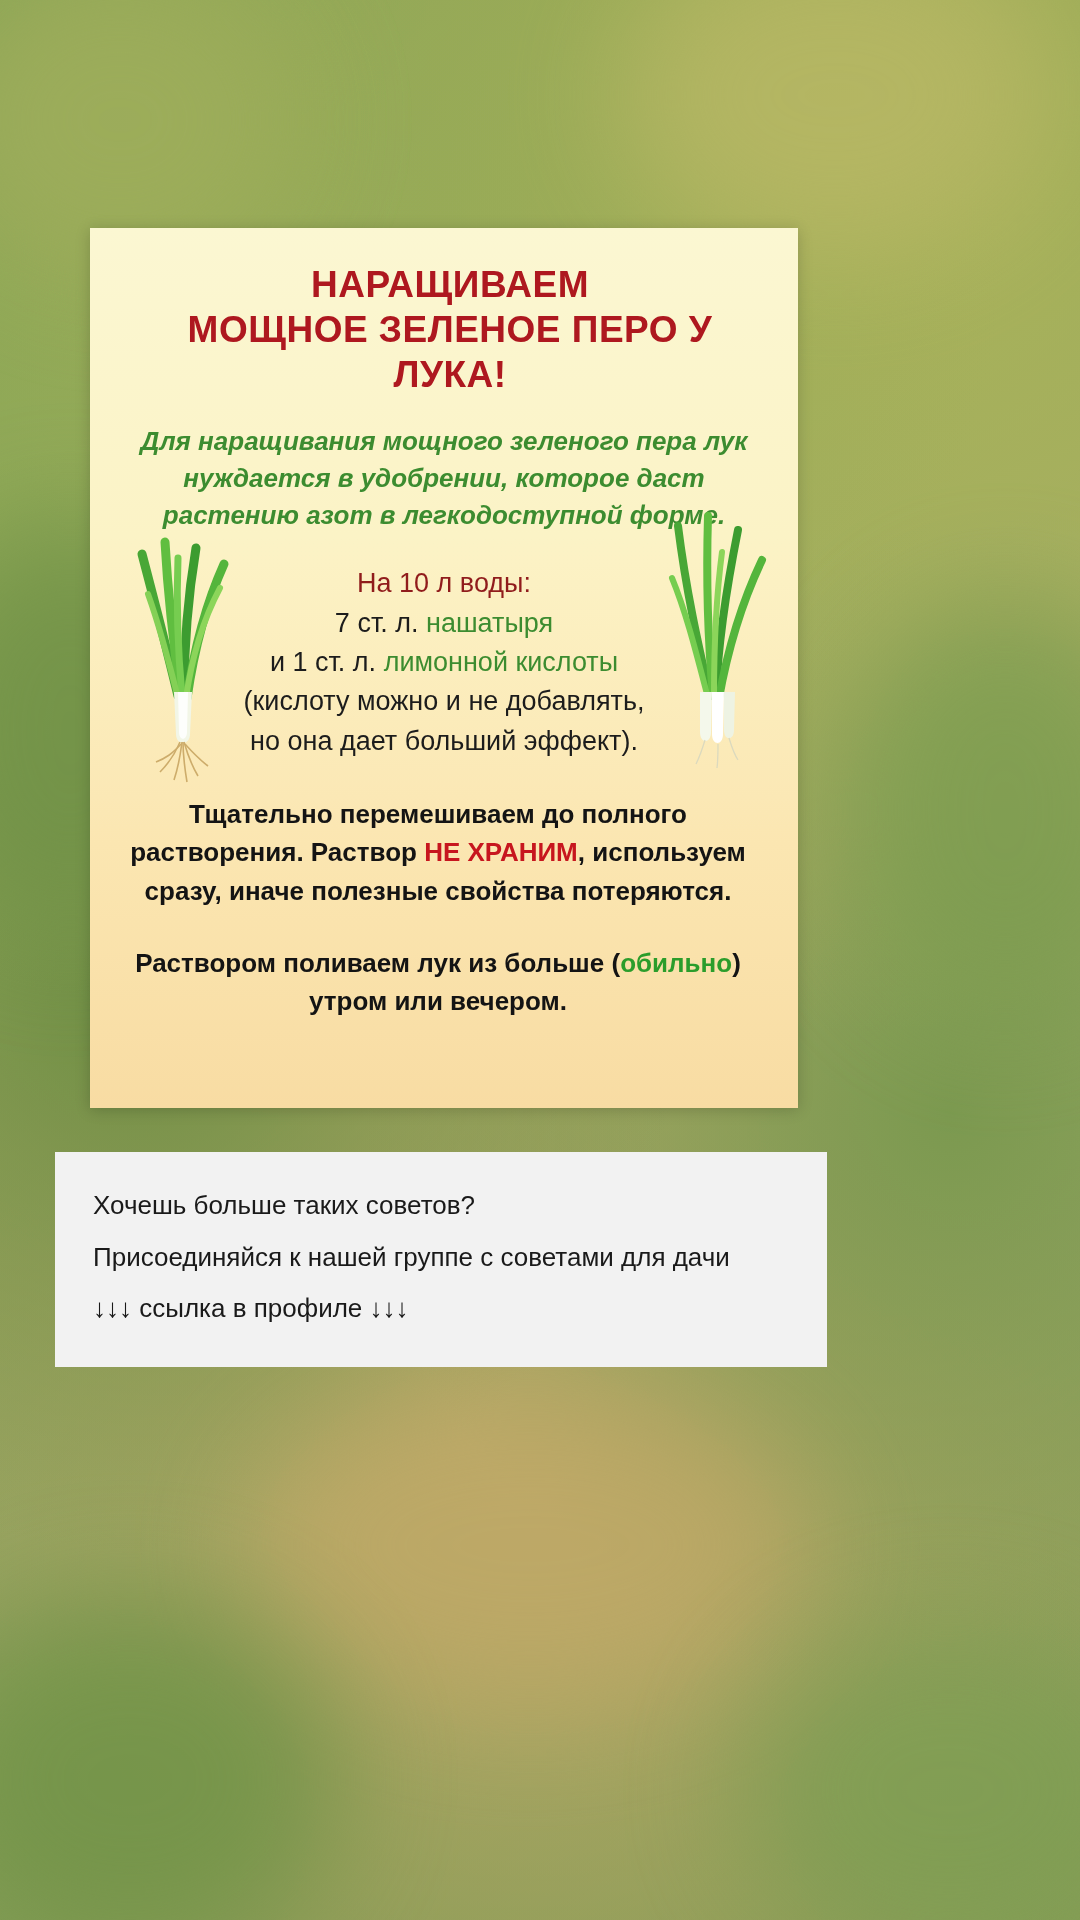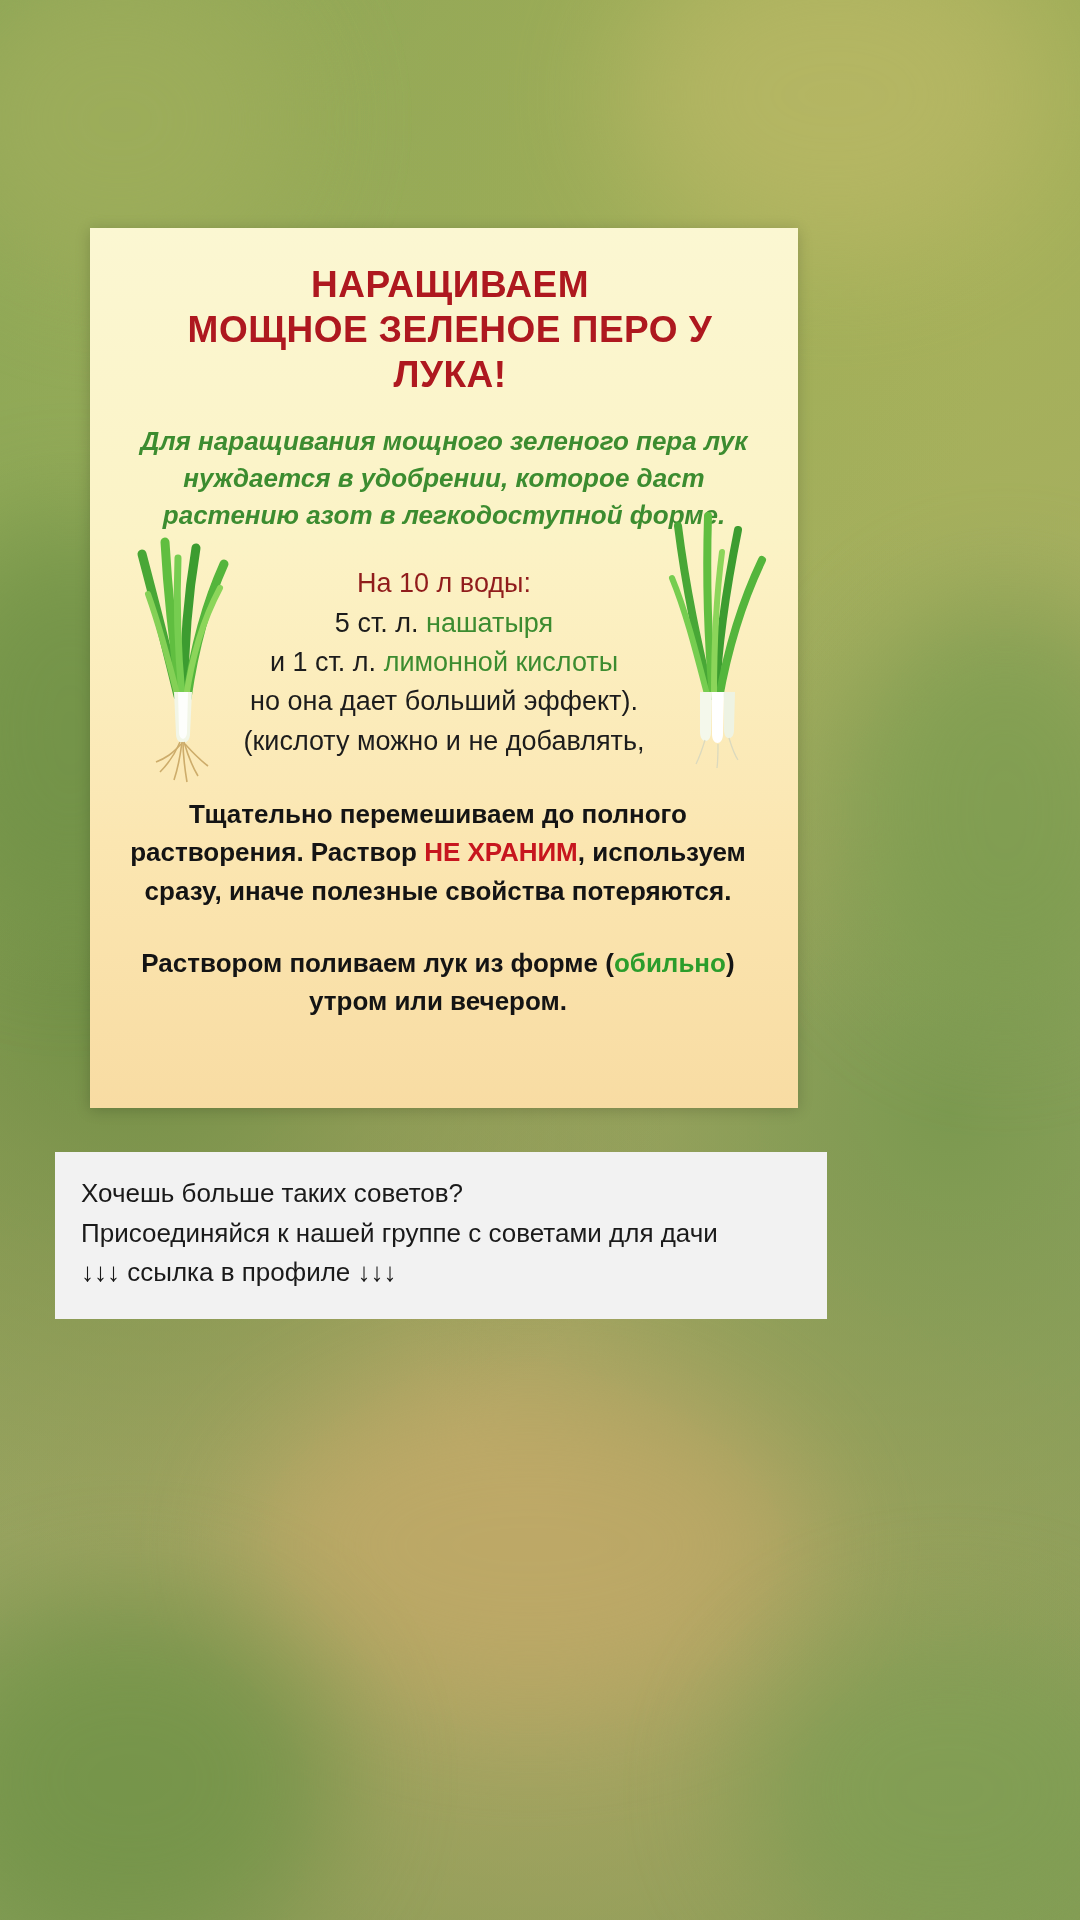--- a/index.html
+++ b/index.html
@@ -105,21 +105,21 @@
   #caption {
     position: absolute;
     left: 55px;
     top: 1152px;
     width: 772px;
     background: #f2f2f2;
     padding: 22px 26px 26px 26px;
     box-sizing: border-box;
   }
   #caption p {
-    margin: 0;
+    margin: 12px;
     color: #1a1a1a;
     font-size: 26px;
     line-height: 1.52;
     font-family: "Liberation Sans", sans-serif;
   }
 </style>
 </head>
 <body>
 
 <div id="page">
@@ -137,35 +137,35 @@
     <div class="title-block">
       <div class="title-line">НАРАЩИВАЕМ</div>
       <div class="title-line second">МОЩНОЕ ЗЕЛЕНОЕ ПЕРО У ЛУКА!</div>
     </div>
 
     <div class="intro">Для наращивания мощного зеленого пера лук нуждается в удобрении, которое даст растению азот в легкодоступной форме.</div>
 
     <div class="recipe">
       <div class="dark-red">На 10 л воды:</div>
       <div>
-        <span>5 ст. л. </span><span class="green">нашатыря</span>
+        <span>7 ст. л. </span><span class="green">нашатыря</span>
       </div>
       <div>
         <span>и 1 ст. л. </span><span class="green">лимонной кислоты</span>
       </div>
+      <div>(кислоту можно и не добавлять,</div>
       <div>но она дает больший эффект).</div>
-      <div>(кислоту можно и не добавлять,</div>
     </div>
 
     <div class="para">
       <span>Тщательно перемешиваем до полного растворения. Раствор </span><span class="red">НЕ ХРАНИМ</span><span>, используем сразу, иначе полезные свойства потеряются.</span>
     </div>
 
     <div class="para">
-      <span>Раствором поливаем лук из форме (</span><span class="green">обильно</span><span>) утром или вечером.</span>
+      <span>Раствором поливаем лук из больше (</span><span class="green">обильно</span><span>) утром или вечером.</span>
     </div>
 
     <svg class="onion" id="onion-left" viewBox="0 0 150 300" xmlns="http://www.w3.org/2000/svg">
       <g fill="none" stroke-linecap="round">
         <path d="M70 200 C58 150 44 96 34 58" stroke="#4ba63a" stroke-width="9"></path>
         <path d="M73 200 C66 152 60 100 57 46" stroke="#63bd45" stroke-width="9"></path>
         <path d="M76 200 C76 150 80 100 88 52" stroke="#3f9b34" stroke-width="9"></path>
         <path d="M79 202 C86 154 98 108 116 68" stroke="#57b440" stroke-width="9"></path>
         <path d="M74 200 C70 156 68 112 70 62" stroke="#79cc55" stroke-width="7"></path>
         <path d="M78 202 C84 160 96 122 112 92" stroke="#8ed45f" stroke-width="6"></path>

